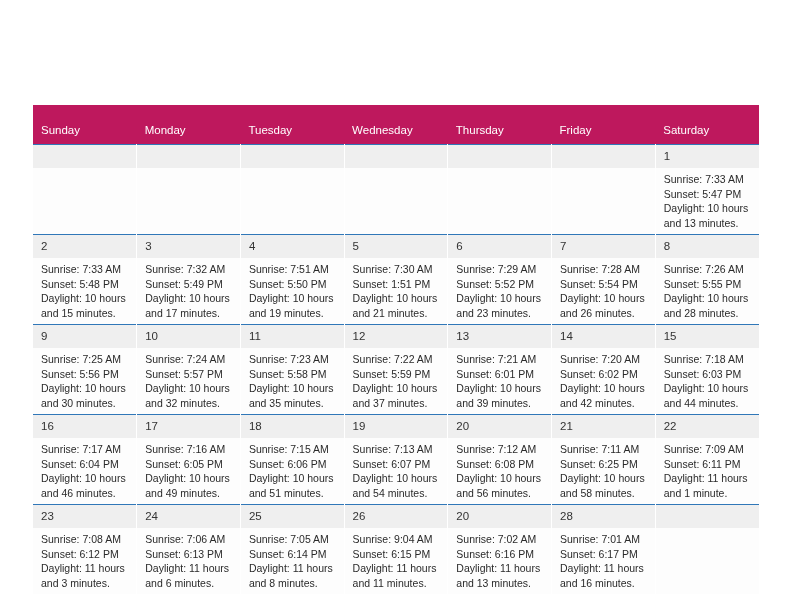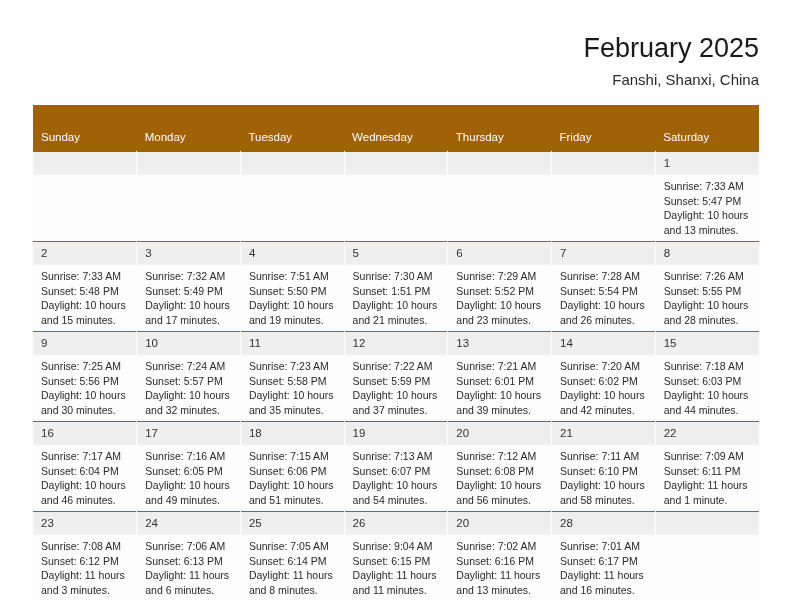--- a/index.html
+++ b/index.html
@@ -88,26 +88,26 @@
   
   .calendar {
     position: absolute;
     left: 33px;
     top: 105px;
     width: 726px;
     border-collapse: collapse;
     table-layout: fixed;
   }
   .calendar th {
-    background: #a16207;
+    background: #be185d;
     color: #ffffff;
     font-size: 11.5px;
     font-weight: normal;
     text-align: left;
-    padding: 23px 0 5px 8px;
+    padding: 16px 0 5px 8px;
     height: 18px;
     border: none;
   }
   .calendar td {
     vertical-align: top;
     padding: 0;
     border-left: 1px solid #ffffff;
     border-right: 1px solid #ffffff;
     border-top: 1px solid #3077b8;
     background: #fdfdfd;
@@ -139,24 +139,20 @@
   .cell-empty { background: #fdfdfd; }
 </style>
 </head>
 <body>
 
 <div class="page">
 
   <div class="header">
 
 
-    <div class="title-block">
-      <h1 class="cal-title">February 2025</h1>
-      <div class="cal-subtitle">Fanshi, Shanxi, China</div>
-    </div>
 
   </div>
 
   <table class="calendar">
     <thead>
       <tr>
         <th>Sunday</th>
         <th>Monday</th>
         <th>Tuesday</th>
         <th>Wednesday</th>
@@ -378,21 +374,21 @@
             <div class="cell-body">
               <div>Sunrise: 7:12 AM</div>
               <div>Sunset: 6:08 PM</div>
               <div>Daylight: 10 hours and 56 minutes.</div>
             </div>
           </td>
           <td>
             <div class="daynum">21</div>
             <div class="cell-body">
               <div>Sunrise: 7:11 AM</div>
-              <div>Sunset: 6:10 PM</div>
+              <div>Sunset: 6:25 PM</div>
               <div>Daylight: 10 hours and 58 minutes.</div>
             </div>
           </td>
           <td>
             <div class="daynum">22</div>
             <div class="cell-body">
               <div>Sunrise: 7:09 AM</div>
               <div>Sunset: 6:11 PM</div>
               <div>Daylight: 11 hours and 1 minute.</div>
             </div>

